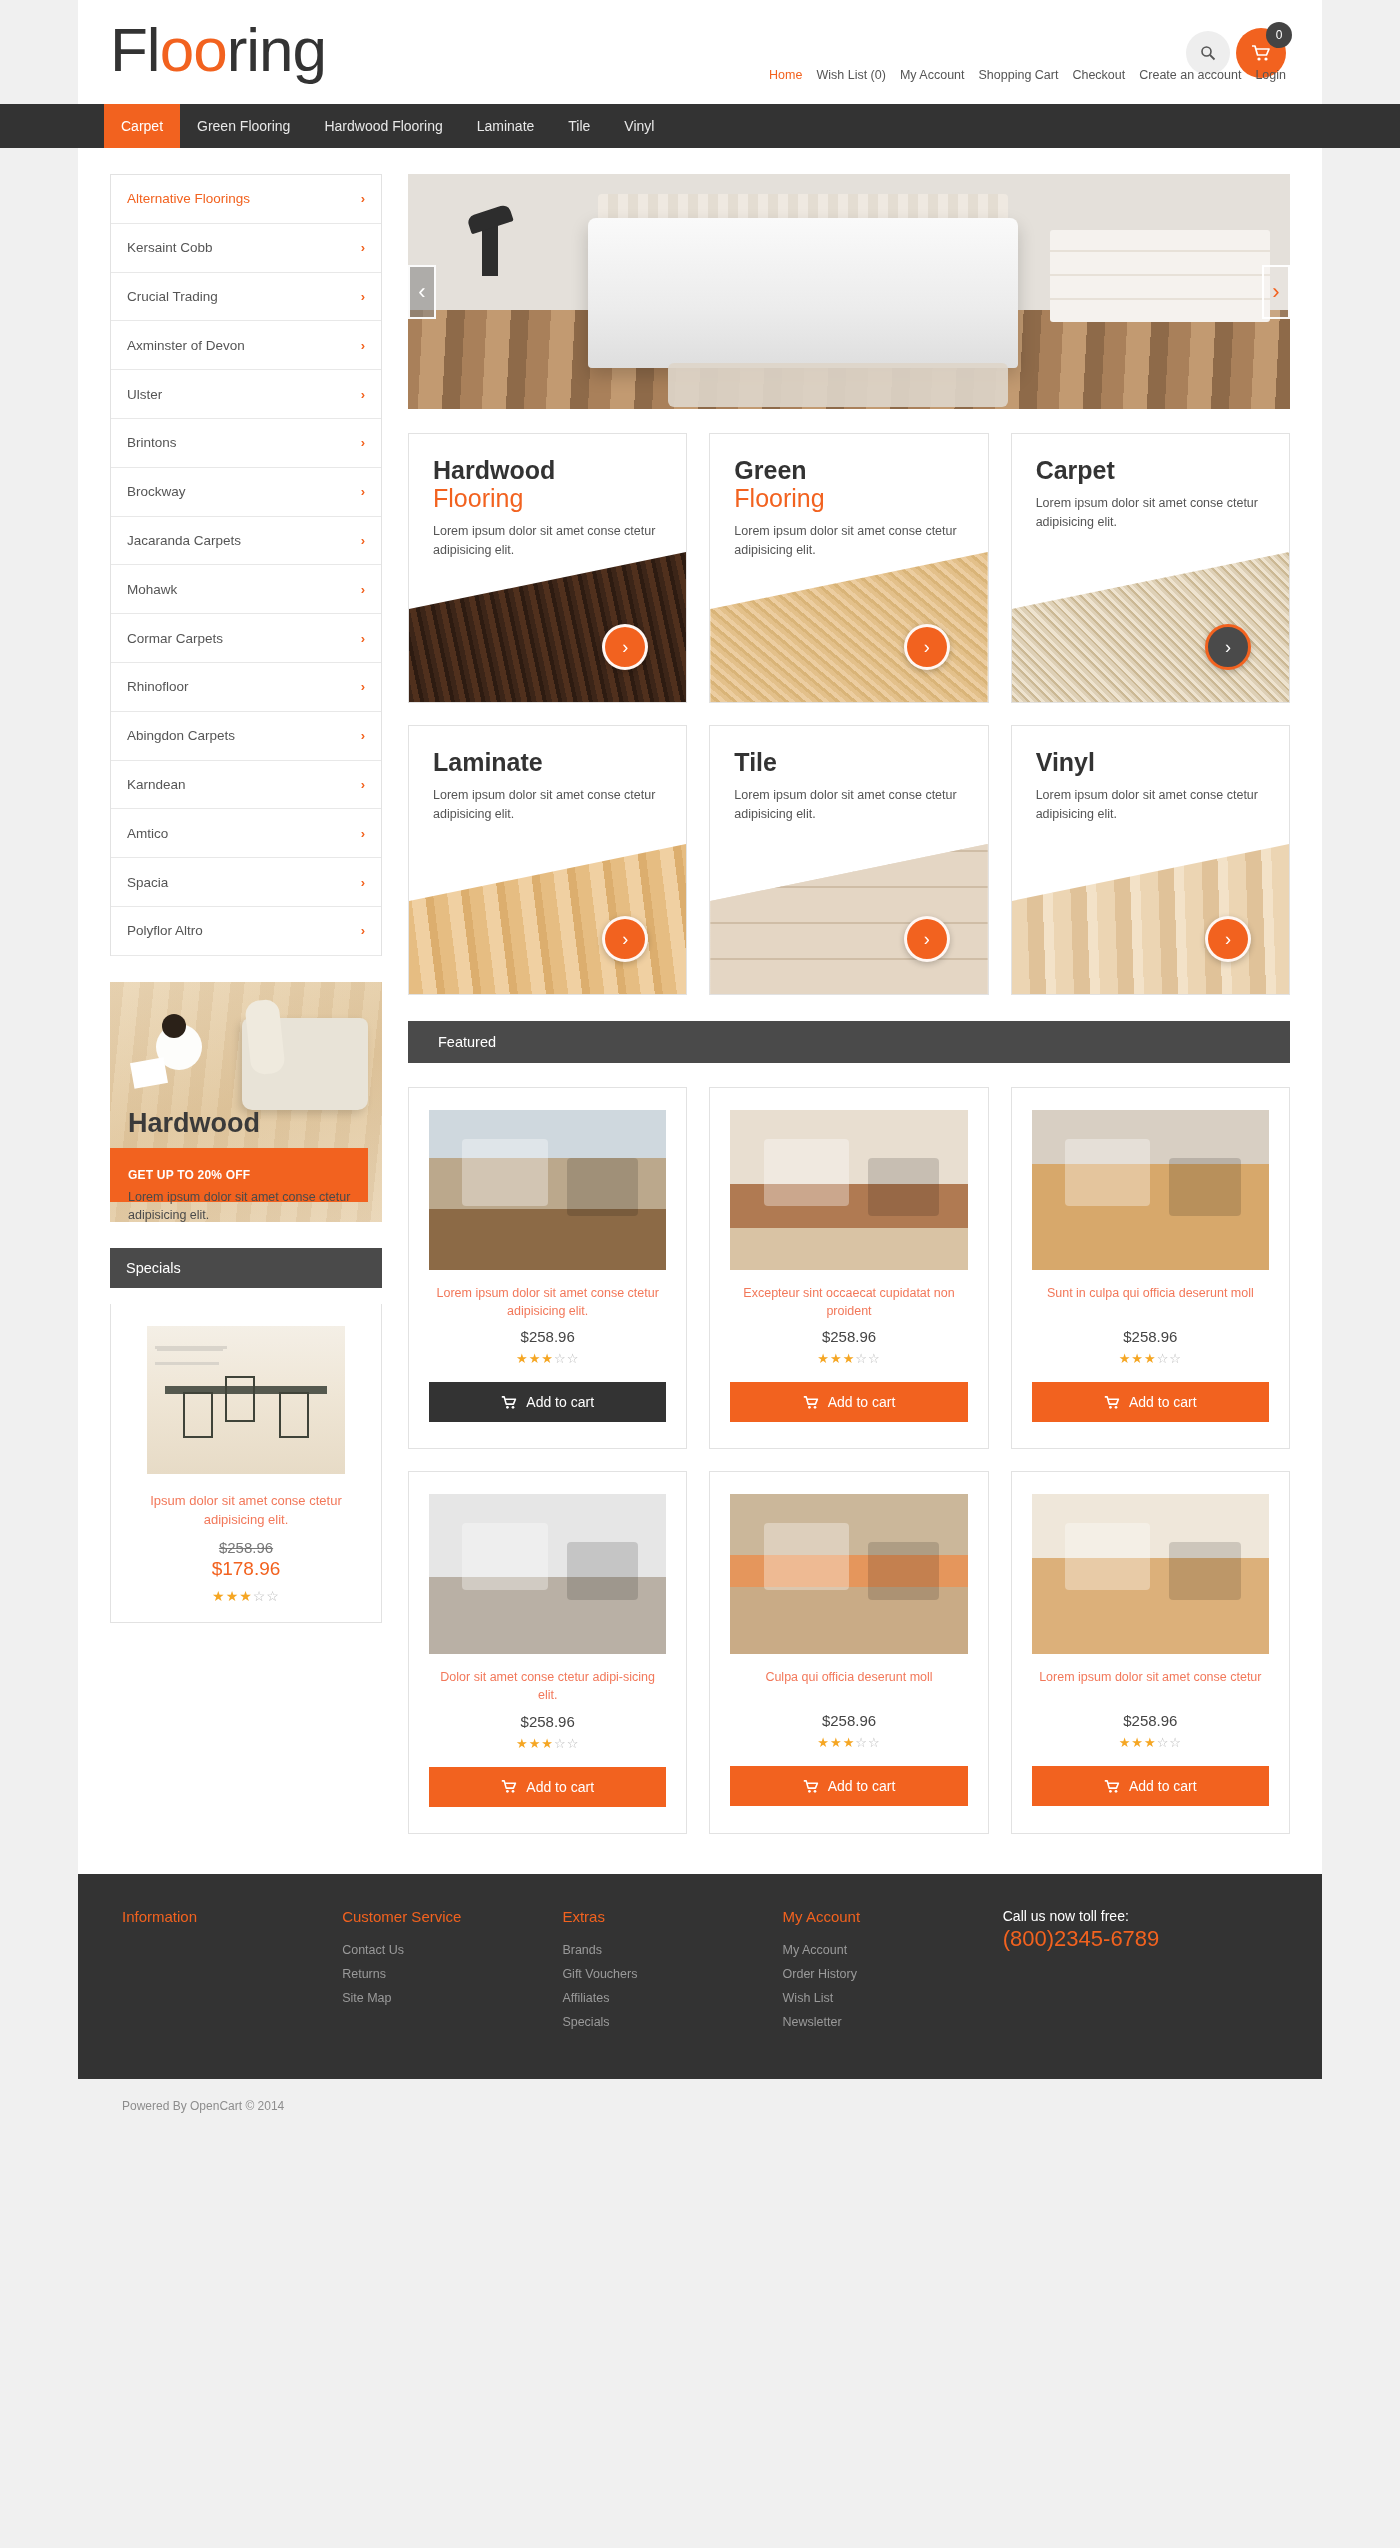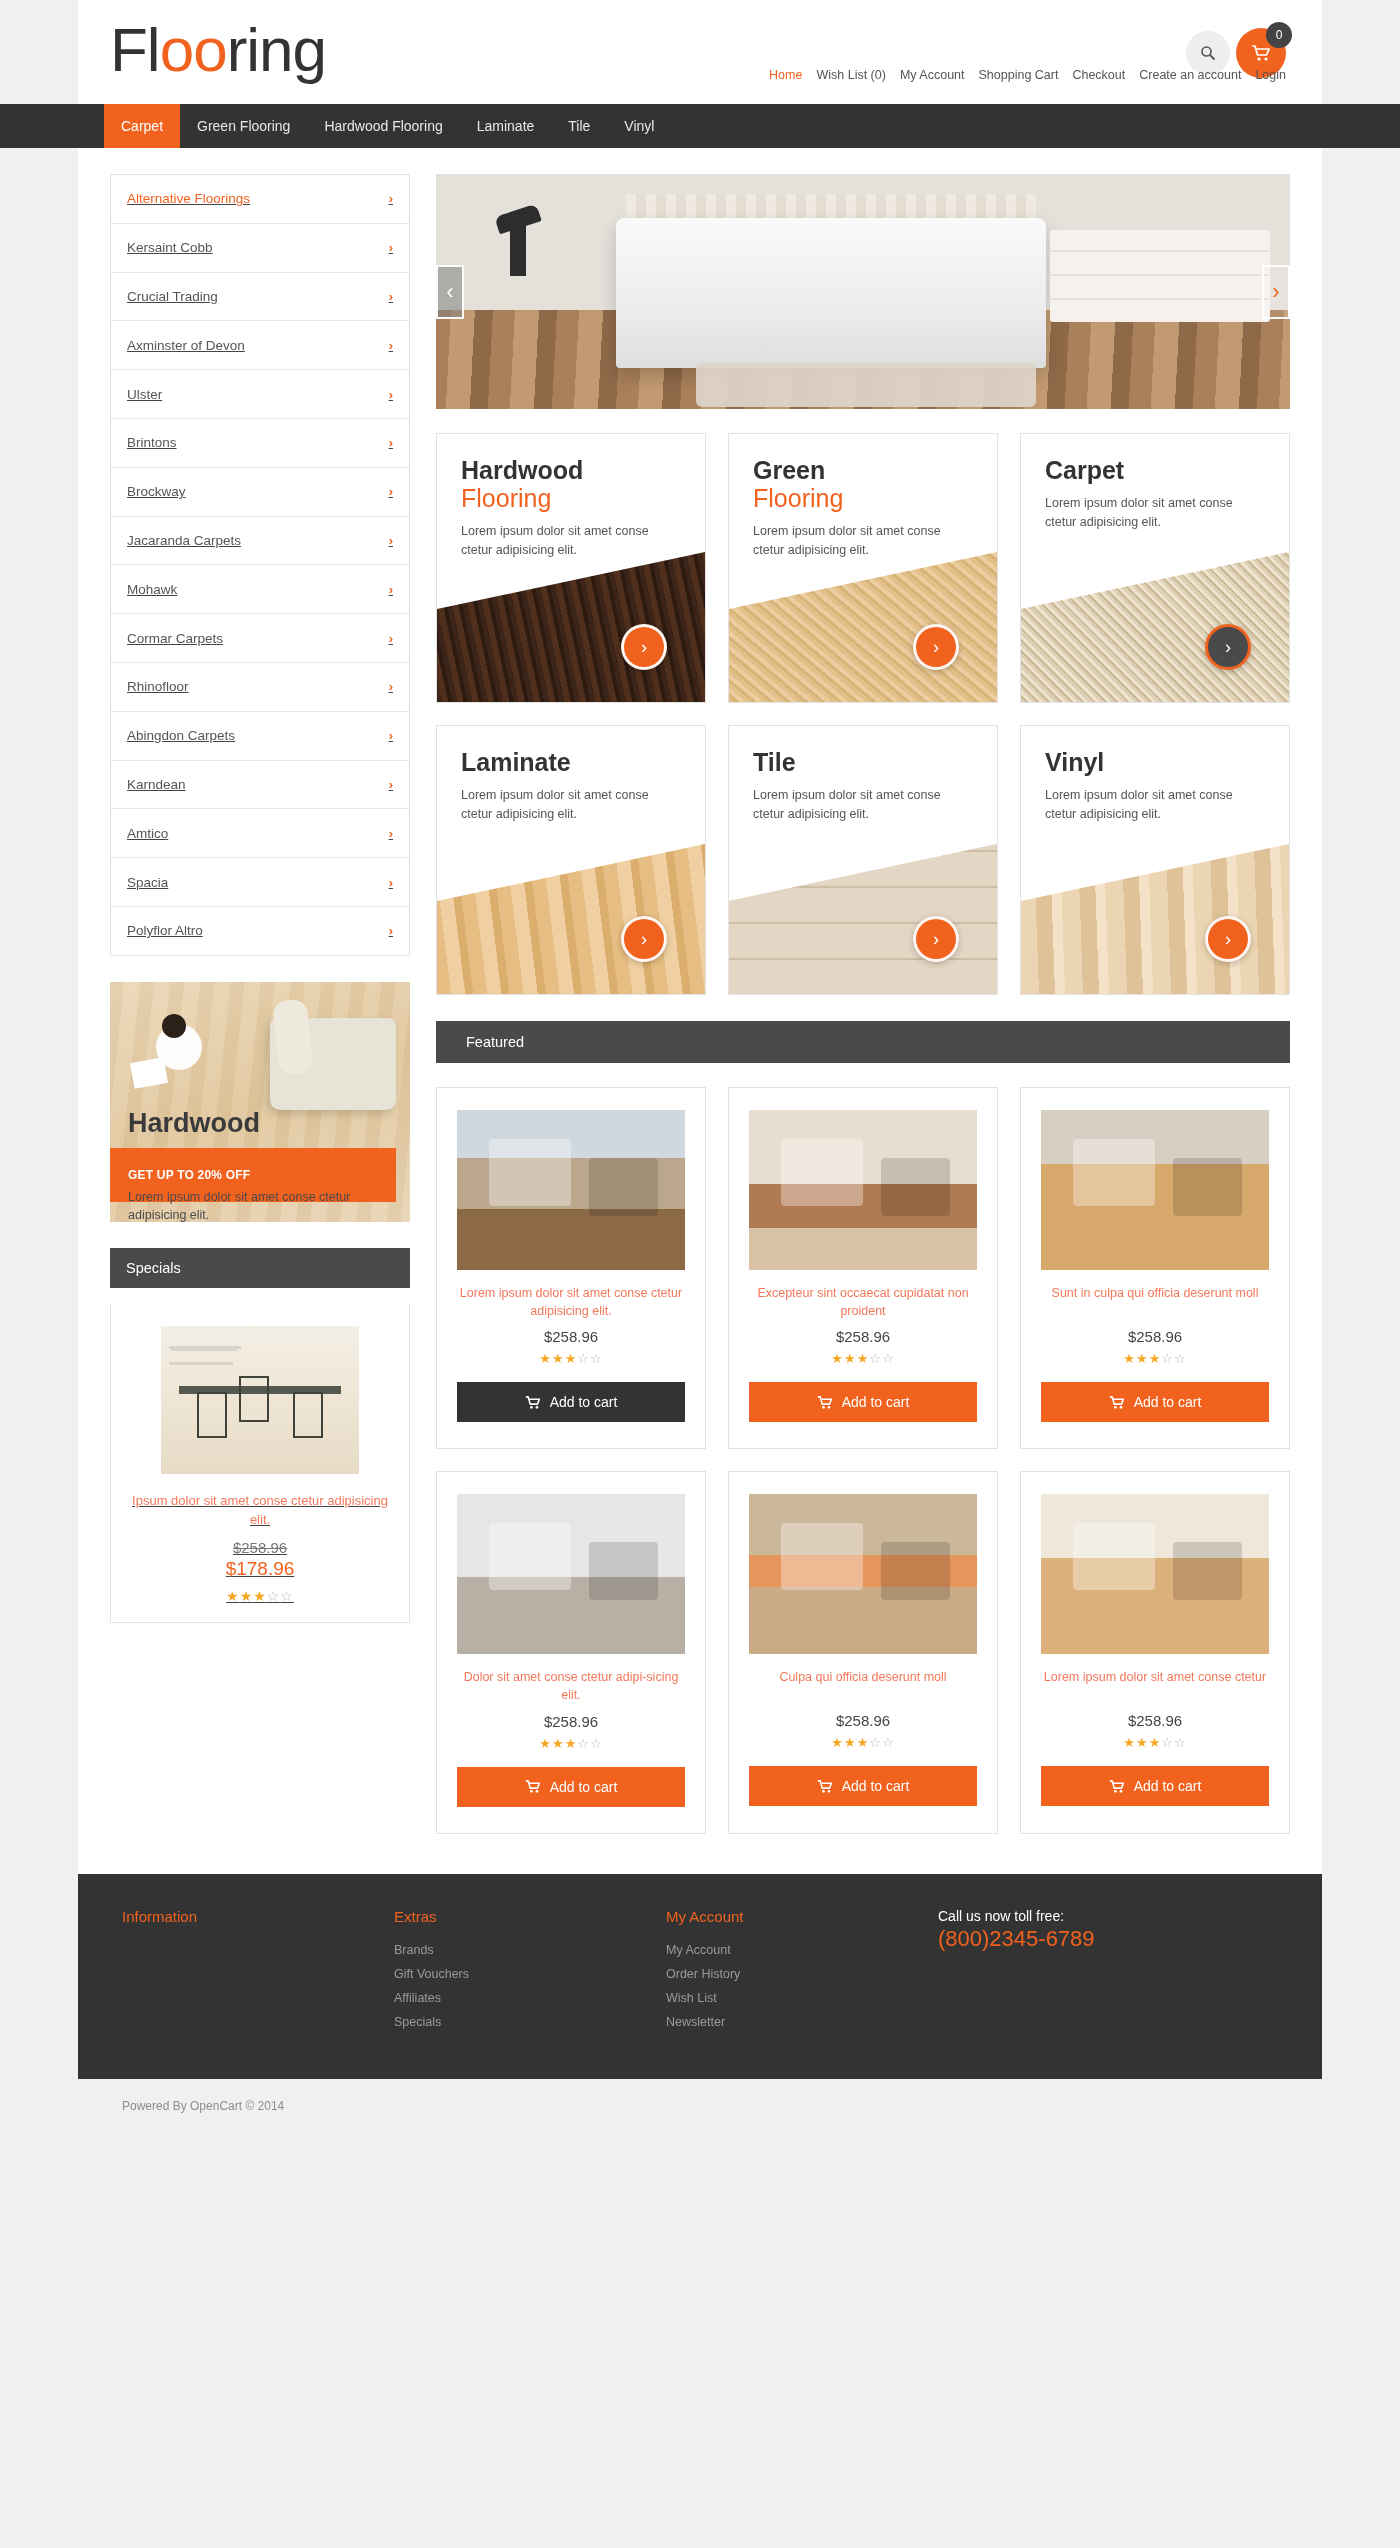--- a/index.html
+++ b/index.html
@@ -129,21 +129,21 @@
   }
   .nav-item.active { background: #f2621f; color: #fff; }
 
   
   .content {
     display: flex;
     padding: 26px 32px 40px 32px;
     gap: 26px;
     align-items: flex-start;
   }
-  .sidebar { width: 300px; flex: none; text-decoration: underline; }
+  .sidebar { width: 272px; flex: none; }
   .main { flex: 1; }
 
   
   .cat-list {
     border: 1px solid #e2e2e2;
     border-bottom: none;
     background: #fff;
   }
   .cat-item {
     height: 48.8px;
@@ -862,20 +862,28 @@
       </div>
     </div>
   </div>
 
   <div class="shell">
     <div class="footer" id="footer">
         <div class="fcol">
           <h4>Information</h4>
         </div>
         <div class="fcol">
+          <h4>Customer Service</h4>
+          <ul>
+            <li class="">Contact Us</li>
+            <li class="">Returns</li>
+            <li class="">Site Map</li>
+          </ul>
+        </div>
+        <div class="fcol">
           <h4>Extras</h4>
           <ul>
             <li class="">Brands</li>
             <li class="">Gift Vouchers</li>
             <li class="">Affiliates</li>
             <li class="">Specials</li>
           </ul>
         </div>
         <div class="fcol">
           <h4>My Account</h4>

